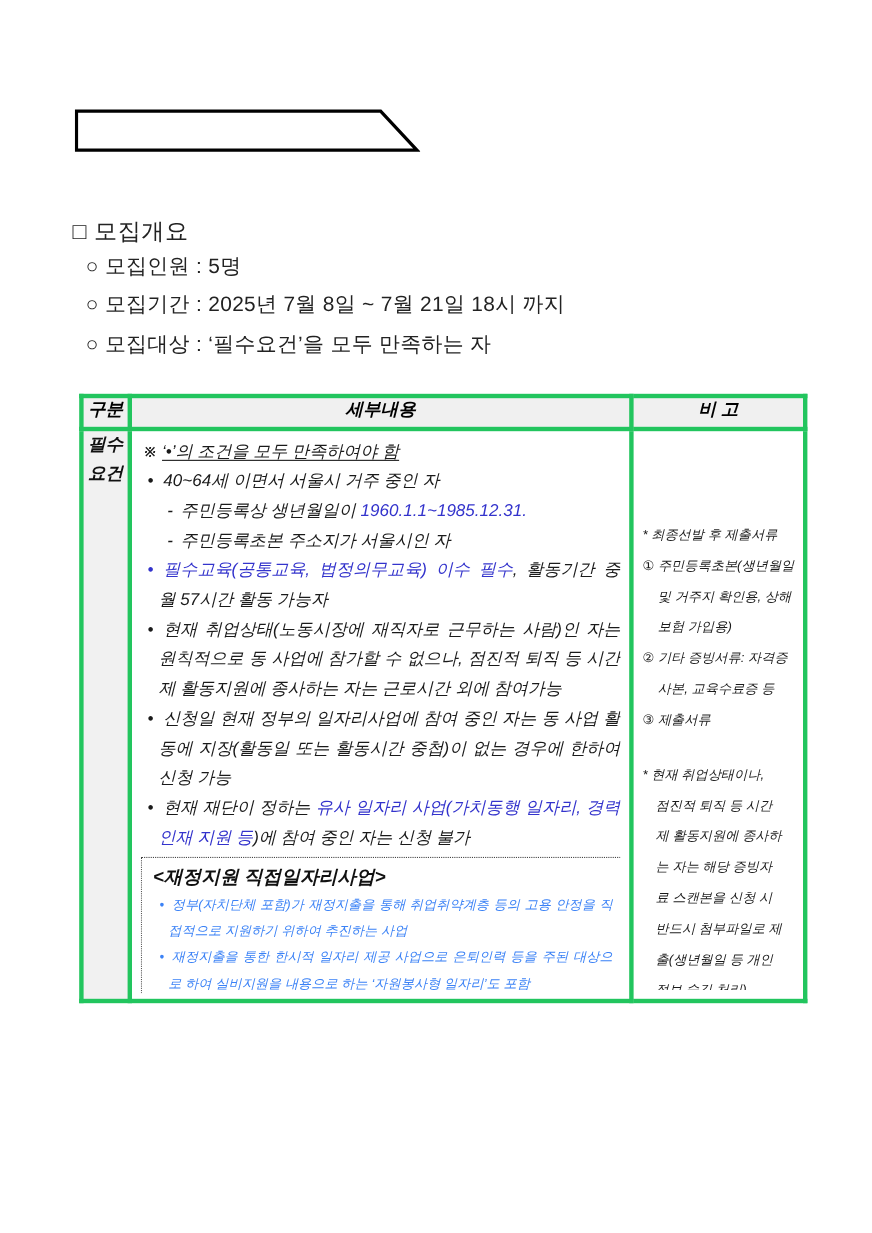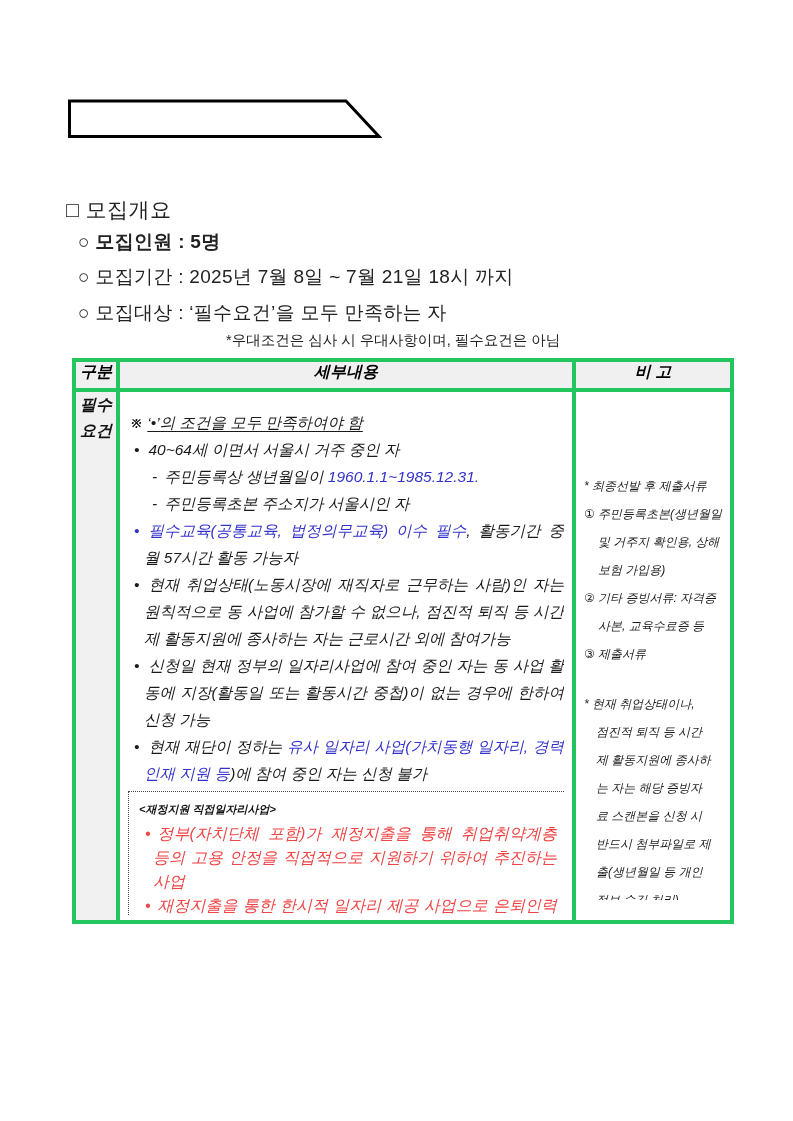--- a/index.html
+++ b/index.html
@@ -23,21 +23,21 @@
     font-size:23px; font-weight:bold; color:#000; letter-spacing:1px;
     white-space:nowrap;
   }
 
   
   .sec-heading {
     position:absolute; left:66px; top:196px;
     font-size:21px; color:#222; letter-spacing:0.5px;
   }
   .ov-item { position:absolute; left:78px; font-size:19px; color:#222; letter-spacing:0.3px; white-space:nowrap; }
-  .ov-item.i0 { top:229px;font-weight:bold; }
+  .ov-item.i0 { top:229px; }
   .ov-item.i1 { top:264px; }
   .ov-item.i2 { top:300px; }
   .ov-note {
     position:absolute; left:226px; top:331px;
     font-size:14.5px; color:#222; white-space:nowrap;
   }
 
   
   .tbl-wrap { position:absolute; left:72px; top:358px; }
   table.criteria {
@@ -58,40 +58,40 @@
   td.row-label {
     background:#f1f1f1; text-align:center; vertical-align:middle;
     font-weight:bold; font-size:16px; color:#111;
     white-space:pre-line; line-height:26px;
   }
   td.detail-cell { height:518px; padding:5px 8px; }
   td.remark-cell { height:518px; padding:80px 7px 8px 8px; }
   td.detail-cell2 { height:112px; padding:10px 8px; vertical-align:middle; }
   td.remark-cell2 { height:112px; }
 
-  .cell-clip { height:506px; overflow:hidden;margin-top:12px; }
+  .cell-clip { height:506px; overflow:hidden; }
   .remark-clip { height:428px; overflow:hidden; }
 
   
   .ln { font-size:15.5px; line-height:27px; color:#1a1a1a; text-align:justify; }
   .ln.note-line { padding-left:2px; }
   .u { text-decoration:underline; text-underline-offset:3px; }
   .blue { color:#3333cc; }
   .ln.b { padding-left:16px; text-indent:-10px; }
   .bm { margin-right:9px; }
   .ln.d { padding-left:24px; }
   .dm { margin-right:7px; }
 
   
   .dot-box {
     margin-top:4px; border:1.5px dotted #444;
     padding:5px 10px 6px 10px; width:440px;
   }
-  .box-title { font-size:11px; font-weight:bold; line-height:25px; color:#111; }
-  .box-item { font-size:16px; line-height:24px; color:#ef4444; text-align:justify;
+  .box-title { font-size:17px; font-weight:bold; line-height:25px; color:#111; }
+  .box-item { font-size:12px; line-height:24px; color:#3b82f6; text-align:justify;
               padding-left:14px; text-indent:-8px; }
   .box-item .bm { margin-right:7px; }
 
   
   .r-ln { font-size:12px; line-height:28px; color:#1a1a1a; white-space:pre-line; }
   .r-hang { padding-left:14px; text-indent:-14px; }
   .r-hang2 { padding-left:12px; text-indent:-12px; }
   .r-group2 { margin-top:22px; }
 
   
@@ -107,21 +107,20 @@
   <div class="banner">
     <svg width="314" height="40" viewBox="0 0 314 40">
       <polygon points="1.5,2 278,2 311,37.5 1.5,37.5" fill="#ffffff" stroke="#000000" stroke-width="3"></polygon>
     </svg>
   </div>
 
   <div class="sec-heading">□ 모집개요</div>
   <div class="ov-item i0">○ 모집인원 : 5명</div>
   <div class="ov-item i1">○ 모집기간 : 2025년 7월 8일 ~ 7월 21일 18시 까지</div>
   <div class="ov-item i2">○ 모집대상 : ‘필수요건’을 모두 만족하는 자</div>
-  <div class="ov-note">*우대조건은 심사 시 우대사항이며, 필수요건은 아님</div>
 
   <div class="tbl-wrap">
     <table class="criteria">
       <colgroup>
         <col class="c-label">
           <col class="c-detail">
           <col class="c-remark">
       </colgroup>
       <thead>
         <tr>

